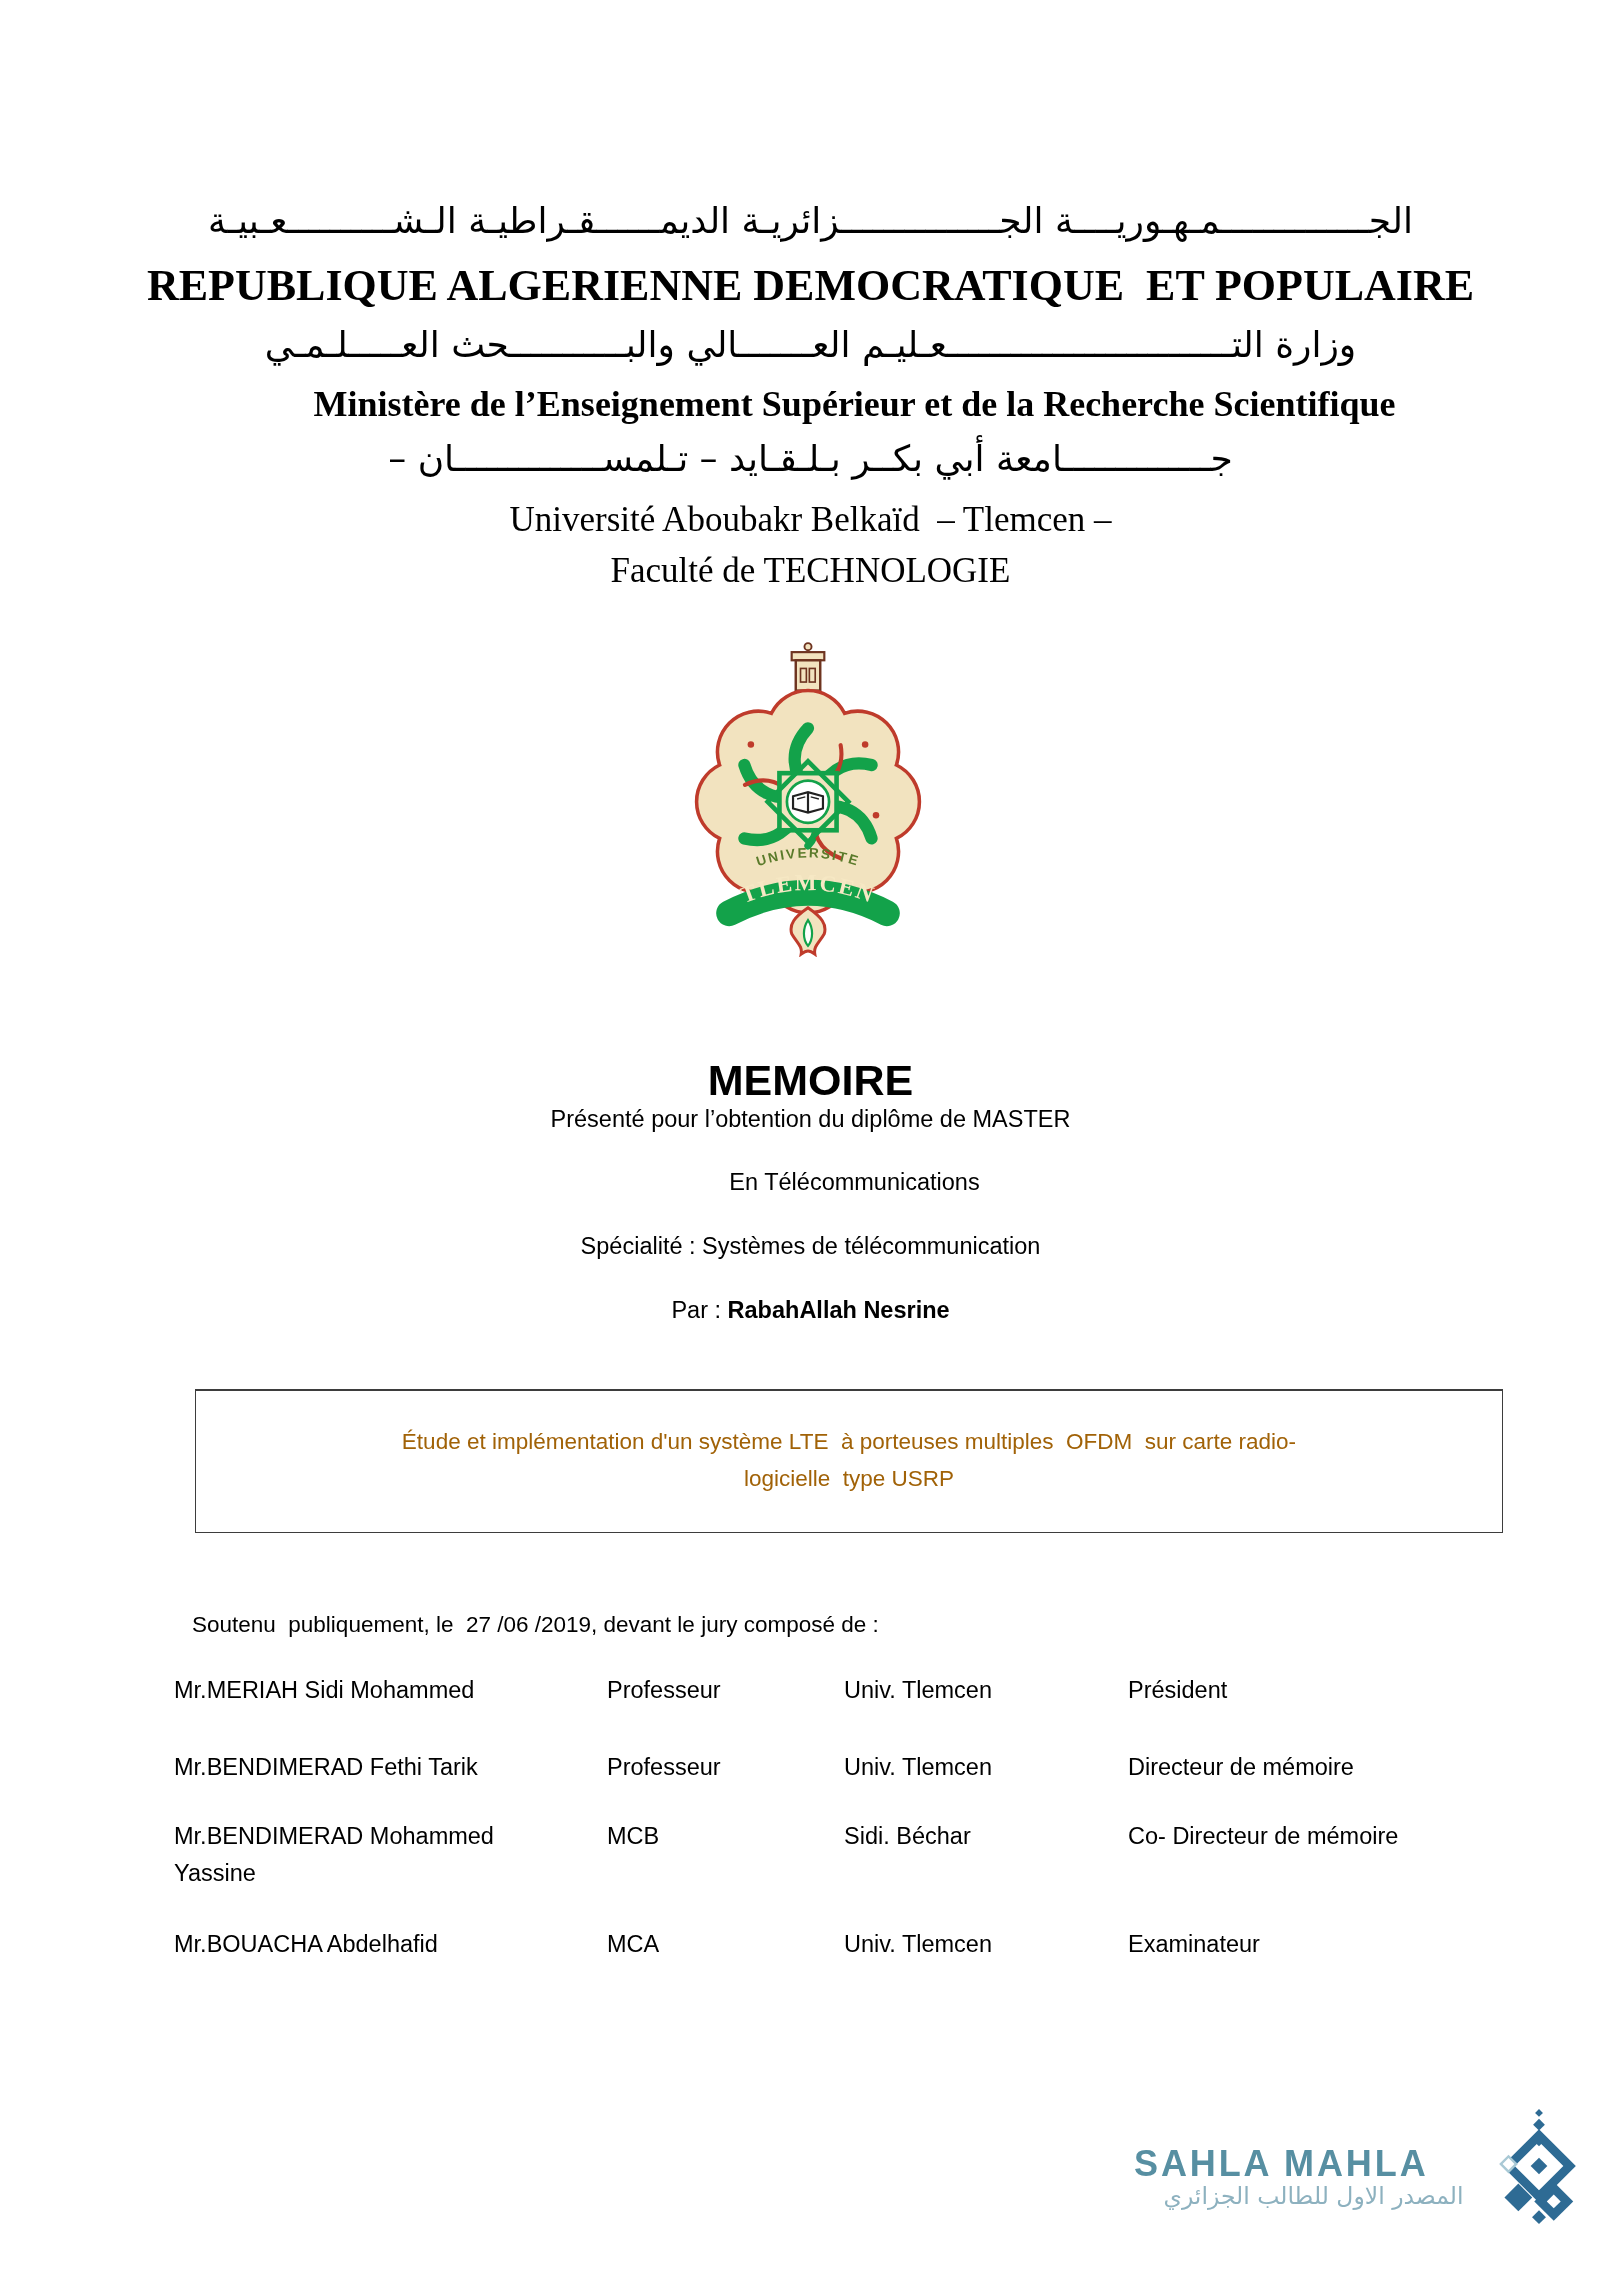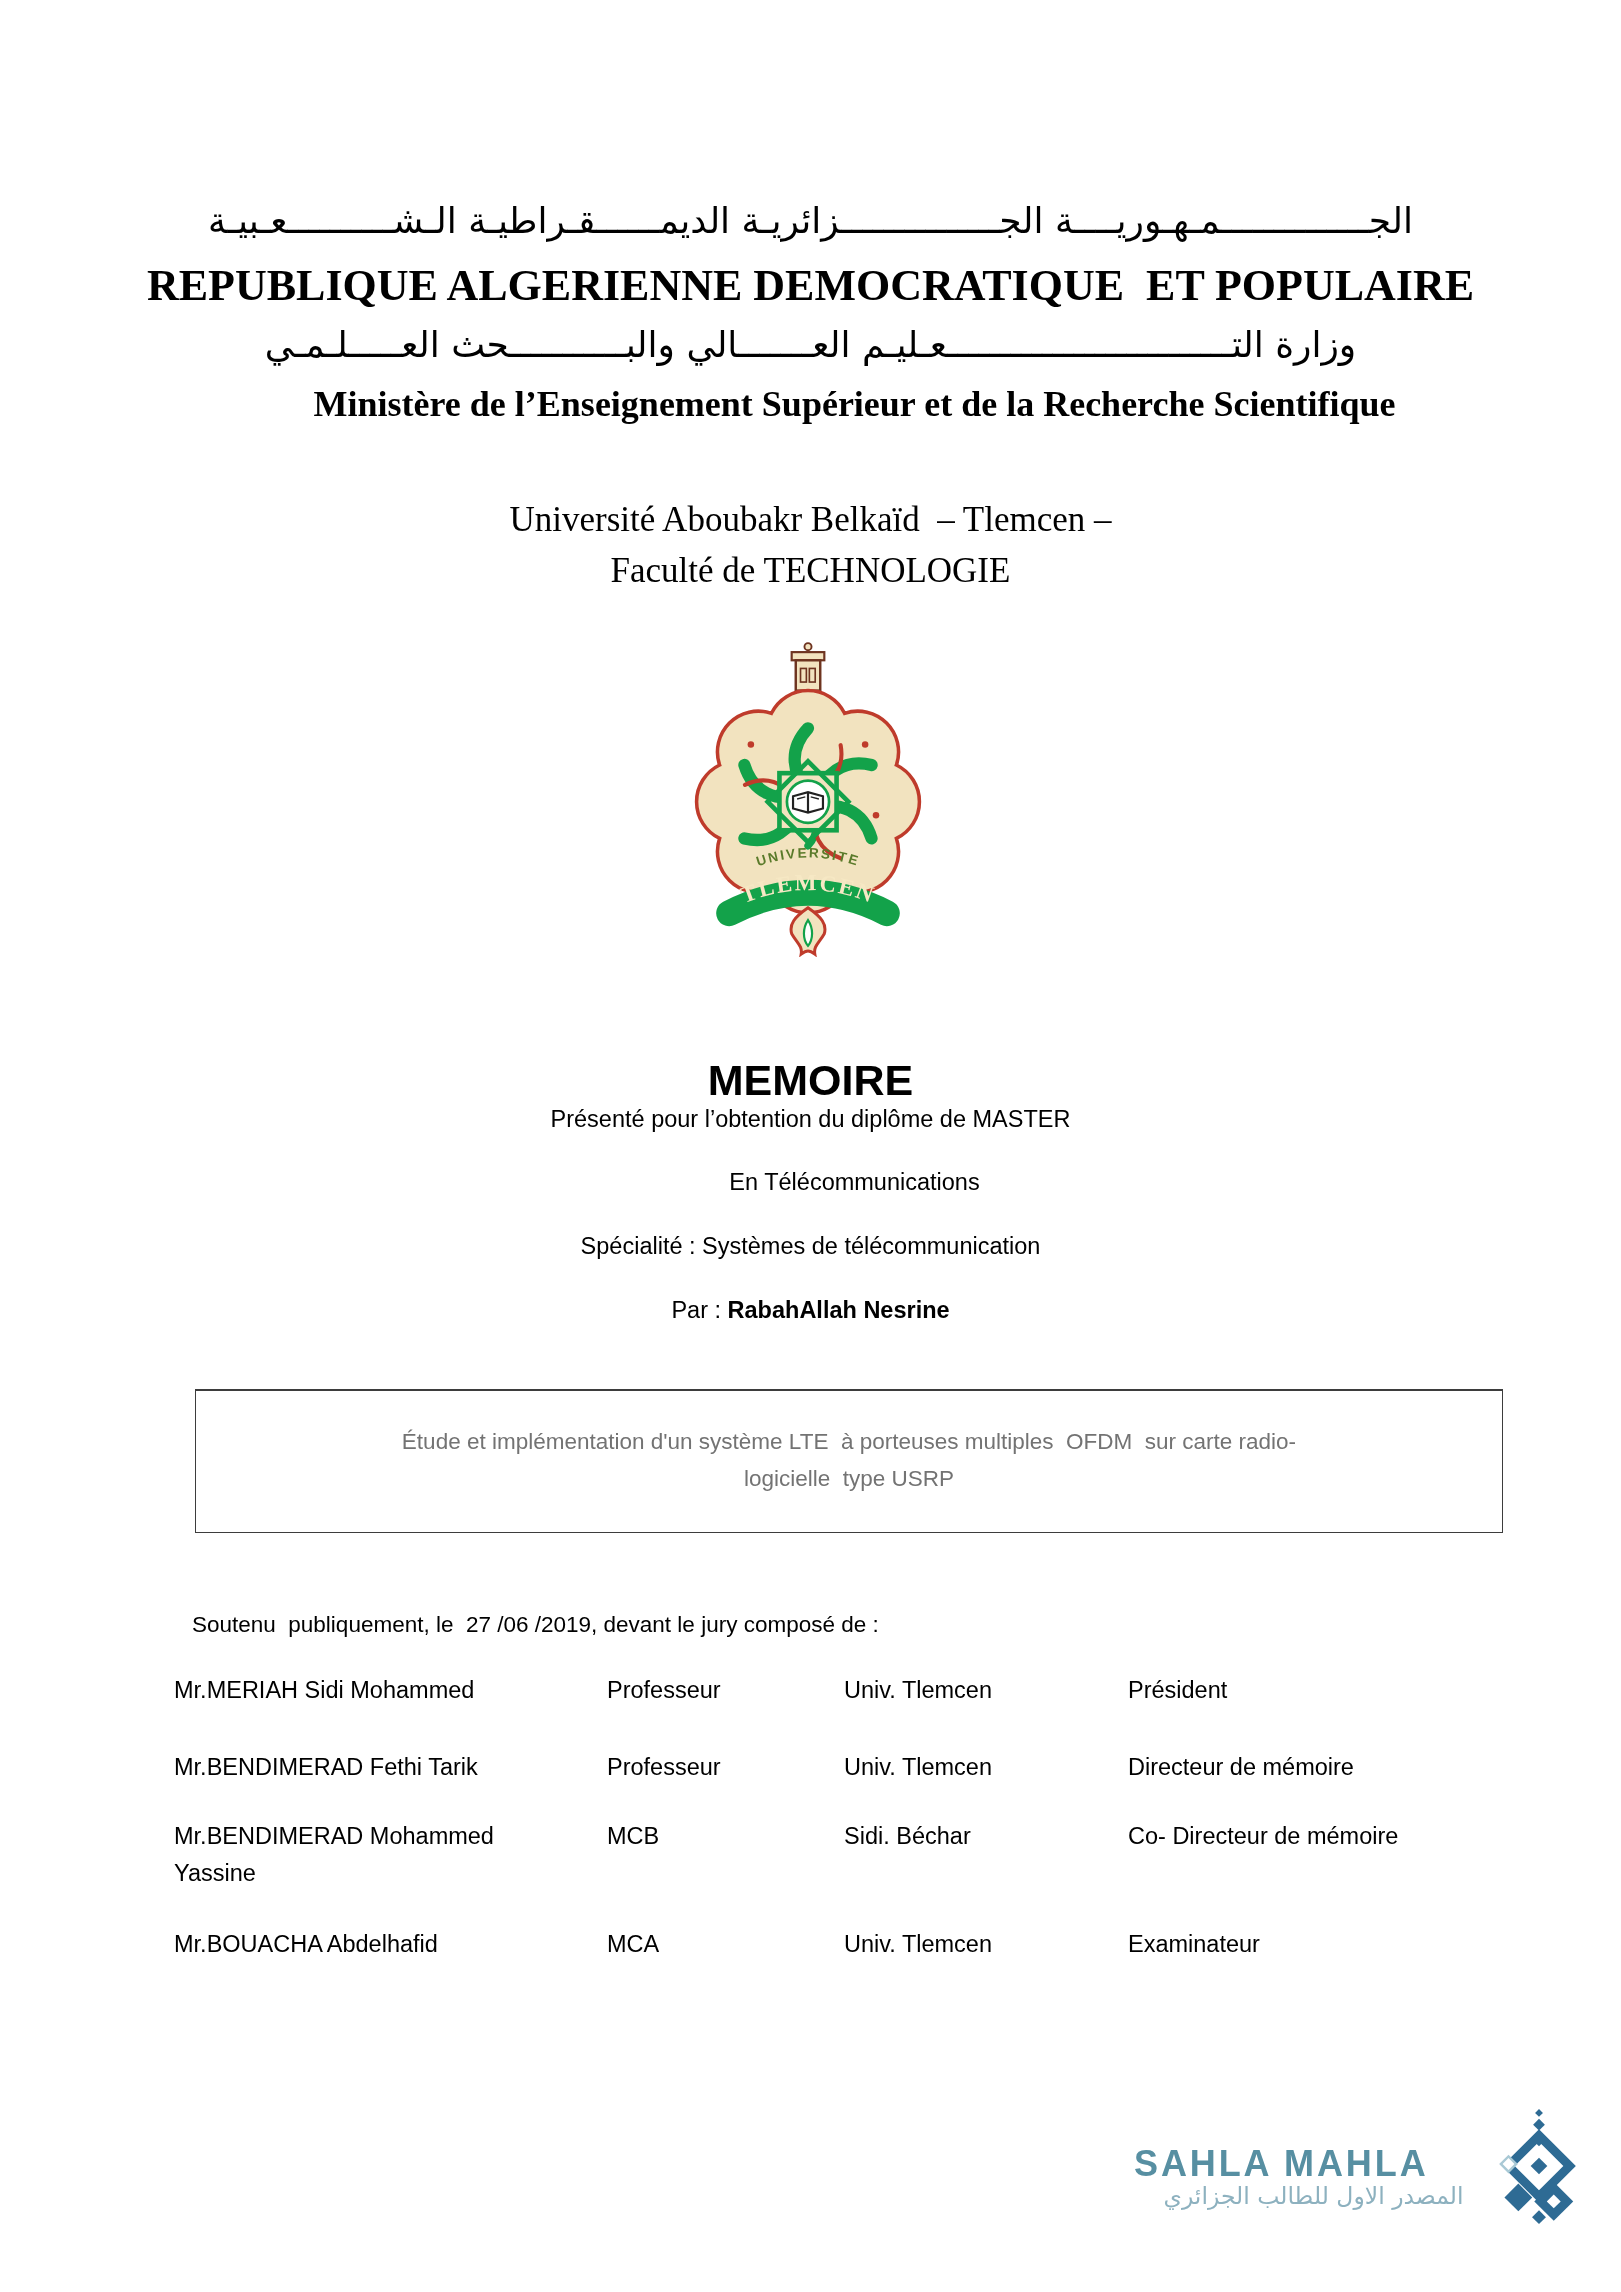--- a/index.html
+++ b/index.html
@@ -31,21 +31,21 @@
   .present-4{top:1296px;font-size:23.5px;line-height:1.25;color:#000;}
   .present-4 .bold{font-weight:bold;}
 
   .thesis-box{
     position:absolute;left:195px;top:1389px;width:1308px;height:144px;
     box-sizing:border-box;
     border:1.5px solid #3d3d3d;border-top:2.9px solid #3d3d3d;
     text-align:center;
     padding-top:32px;
   }
-  .thesis-box .t{font-size:22.5px;line-height:37px;color:#737373;white-space:pre-wrap;}
+  .thesis-box .t{font-size:22.5px;line-height:37px;color:#a16207;white-space:pre-wrap;}
 
   .defense-intro{position:absolute;left:192px;top:1612px;font-size:22.5px;color:#000;white-space:pre-wrap;}
 
   .jury-row{
     position:absolute;left:174px;width:1372px;
     display:grid;grid-template-columns:433px 237px 284px 1fr;
     font-size:23.5px;line-height:37px;color:#000;
   }
   .jury-row .name{max-width:325px;white-space:pre-wrap;}
   .row-0{top:1672px;}
@@ -68,20 +68,21 @@
 </style>
 </head>
 <body>
 
 <div class="page">
 
   <div class="line ar arabic-1">الجــــــــــــــمـهـوريــــة الجـــــــــــــــزائريـة الديمــــــقـراطيـة الـشــــــــــعـبيـة</div>
   <div class="line republic">REPUBLIQUE ALGERIENNE DEMOCRATIQUE  ET POPULAIRE</div>
   <div class="line ar arabic-2">وزارة التـــــــــــــــــــــــــــعـليـم العـــــــالي والبـــــــــــحث العـــــلـمـي</div>
   <div class="line ministry">Ministère de l’Enseignement Supérieur et de la Recherche Scientifique</div>
+  <div class="line ar arabic-3">جــــــــــــــامعة أبي بكــر بـلـقـايد – تـلمســــــــــــــان –</div>
   <div class="line university-line">Université Aboubakr Belkaïd  – Tlemcen –</div>
   <div class="line faculty-line">Faculté de TECHNOLOGIE</div>
 
   <svg class="seal" viewBox="0 0 200 232" xmlns="http://www.w3.org/2000/svg">
     <defs>
       <path id="p-univ" d="M52,170 Q100,148 148,170" fill="none"></path>
       <path id="p-city" d="M42,198 Q100,168 158,198" fill="none"></path>
       <path id="sw" d="M0,-54 C-15,-38 -11,-20 0,-8" fill="none"></path>
       <path id="swr" d="M0,-48 C11,-35 9,-20 0,-12" fill="none"></path>
     </defs>

